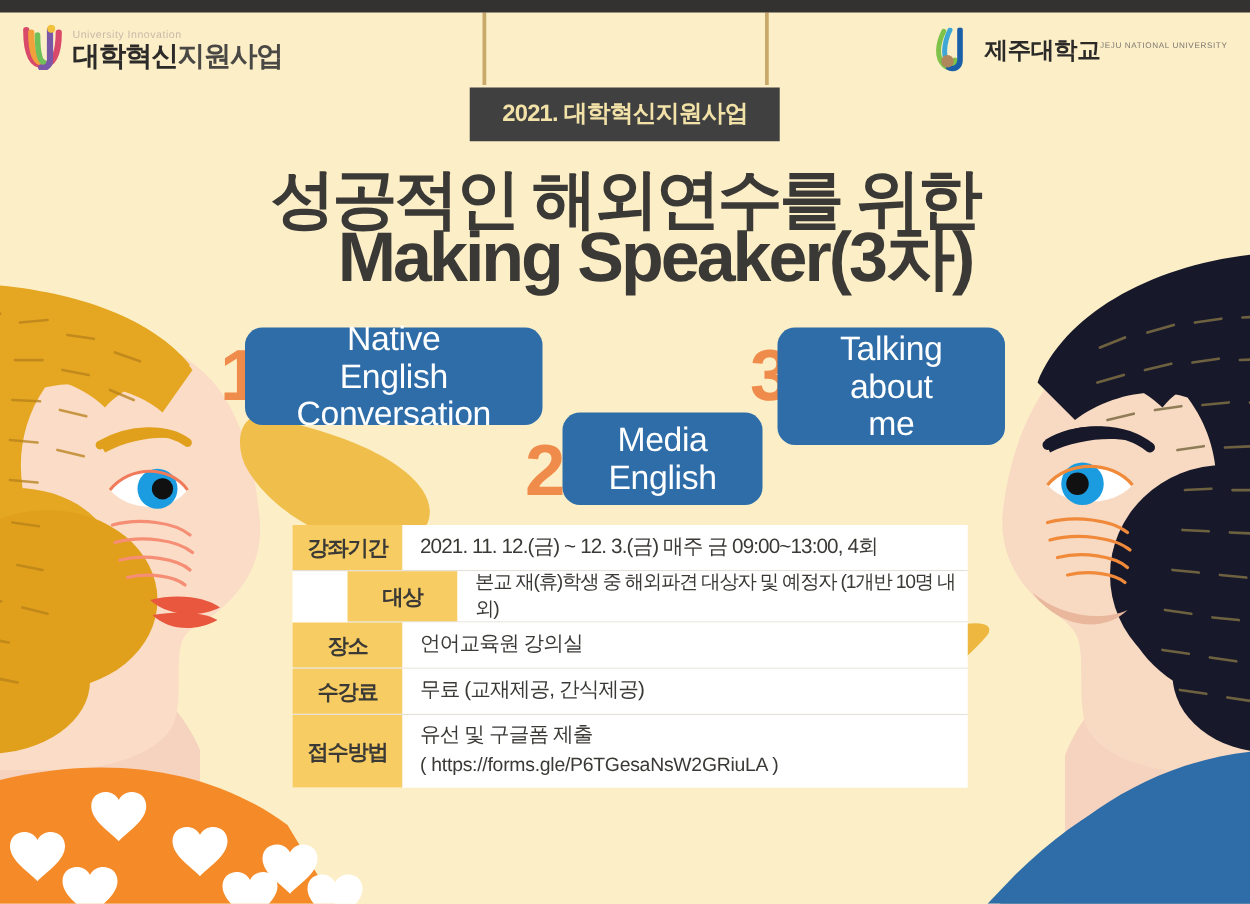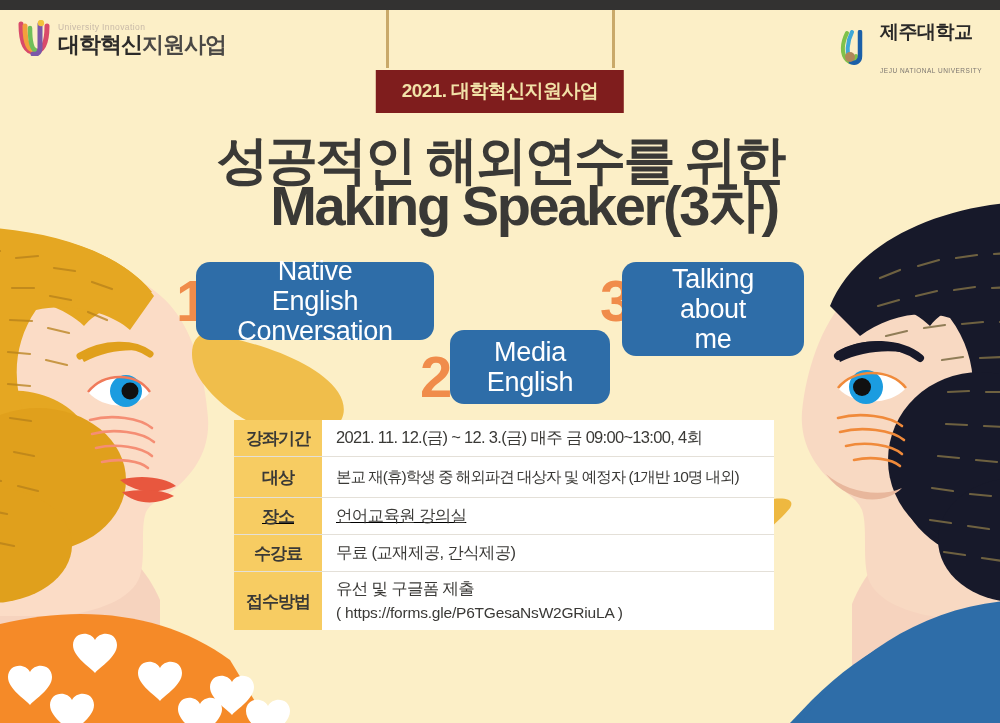--- a/index.html
+++ b/index.html
@@ -47,28 +47,28 @@
     white-space:nowrap;
   }
   .logo-left .kr .b{color:#2B2A29;}
   .logo-left .kr .g{color:#4A4845;font-weight:bold;}
 
   .logo-right{
     position:absolute;right:18px;top:22px;z-index:40;
     display:flex;align-items:center;gap:8px;
   }
   .logo-right .mark{width:34px;height:36px;}
-  .logo-right .txtwrap{display:flex;flex-direction:column;line-height:1;gap:24px;}
+  .logo-right .txtwrap{display:flex;flex-direction:row;line-height:1;}
   .logo-right .kr{font-size:19px;font-weight:bold;color:#2B2A29;letter-spacing:-.5px;white-space:nowrap;}
   .logo-right .en{font-size:6.5px;color:#7C7670;letter-spacing:.5px;margin-top:3px;white-space:nowrap;}
 
   
   .eyebrow{
     position:absolute;left:50%;transform:translateX(-50%);top:70px;z-index:40;
-    background:#7f1d1d;color:#F2E2A8;
+    background:#404040;color:#F2E2A8;
     font-size:19px;font-weight:bold;letter-spacing:-.6px;
     padding:8px 26px 9px 26px;white-space:nowrap;
   }
   .title1{
     position:absolute;left:50%;transform:translateX(-50%);top:134px;z-index:40;
     font-size:52px;font-weight:bold;color:#3A3936;letter-spacing:-2.6px;
     white-space:nowrap;line-height:1;
   }
   .title2{
     position:absolute;left:50%;transform:translateX(-50%);top:178px;z-index:40;
@@ -118,22 +118,22 @@
   .table .val{
     flex:1;
     background:#FFFFFF;
     color:#3A3936;font-size:16.5px;letter-spacing:-.7px;
     display:flex;flex-direction:column;justify-content:center;
     padding:8px 2px 8px 14px;
     box-sizing:border-box;line-height:1.45;
   }
   .table .val .l2{margin-top:1px;}
   .r-h1{height:36px;}
-  .r-h2{height:40px;}
-  .r-h3{height:36px;text-decoration:underline;}
+  .r-h2{height:40px;margin-left:44px;}
+  .r-h3{height:36px;}
   .r-h4{height:36px;}
   .r-h5{height:36px;}
   .r-h6{height:58px;}
   .val.narrow{font-size:15.5px;letter-spacing:-1px;}
 
   .val .url{font-size:15.5px;letter-spacing:-.2px;}
 </style>
 </head>
 <body>
 

